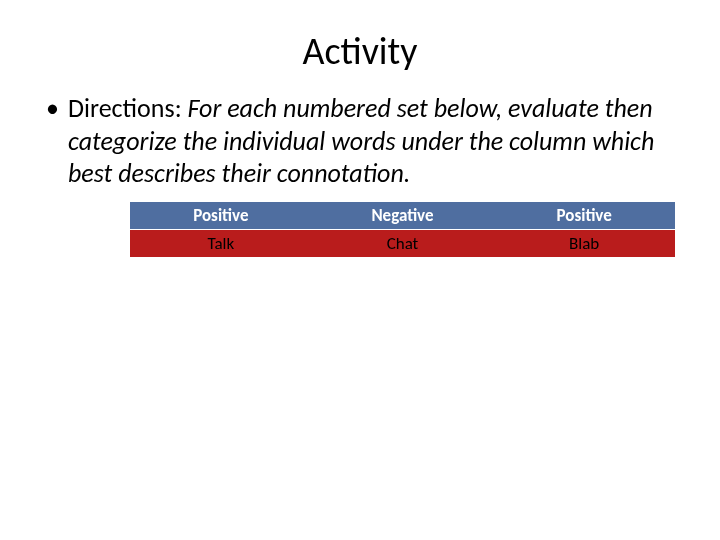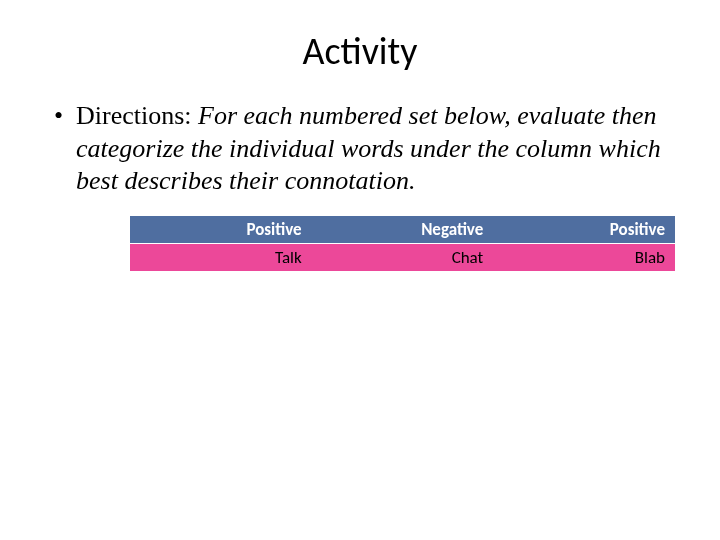--- a/index.html
+++ b/index.html
@@ -23,23 +23,22 @@
     font-size: 38px;
     font-weight: 400;
     padding-top: 28px;
     padding-bottom: 18px;
   }
   .body {
     padding: 0 40px 0 40px;
   }
   ul.bullets {
     list-style: none;
-    margin: 8px;
+    margin: 0;
     padding: 0;
-    font-family: Liberation Serif, serif;
   }
   ul.bullets > li {
     position: relative;
     padding-left: 28px;
     font-size: 26px;
     line-height: 1.25;
     margin-bottom: 2px;
   }
   ul.bullets > li::before {
     content: "•";
@@ -59,36 +58,36 @@
   }
   .table-wrap {
     padding: 10px 0 6px 90px;
   }
   table.conn {
     border-collapse: collapse;
     width: 545px;
     table-layout: fixed;
   }
   table.conn th, table.conn td {
-    text-align: right;
+    text-align: center;
     padding: 3px 10px;
     font-size: 17px;
     border-bottom: 1px solid #ffffff;
     font-weight: 400;
   }
   table.conn th {
     background: #4f6ea0;
     color: #ffffff;
     font-weight: 700;
   }
   table.conn tr.row-a td {
     background: #d1d8e6;
   }
   table.conn tr.row-b td {
-    background: #ec4899;
+    background: #b91c1c;
   }
   .closing {
     margin-top: 2px;
   }
 </style>
 </head>
 <body>
 
 <div class="slide">
 

